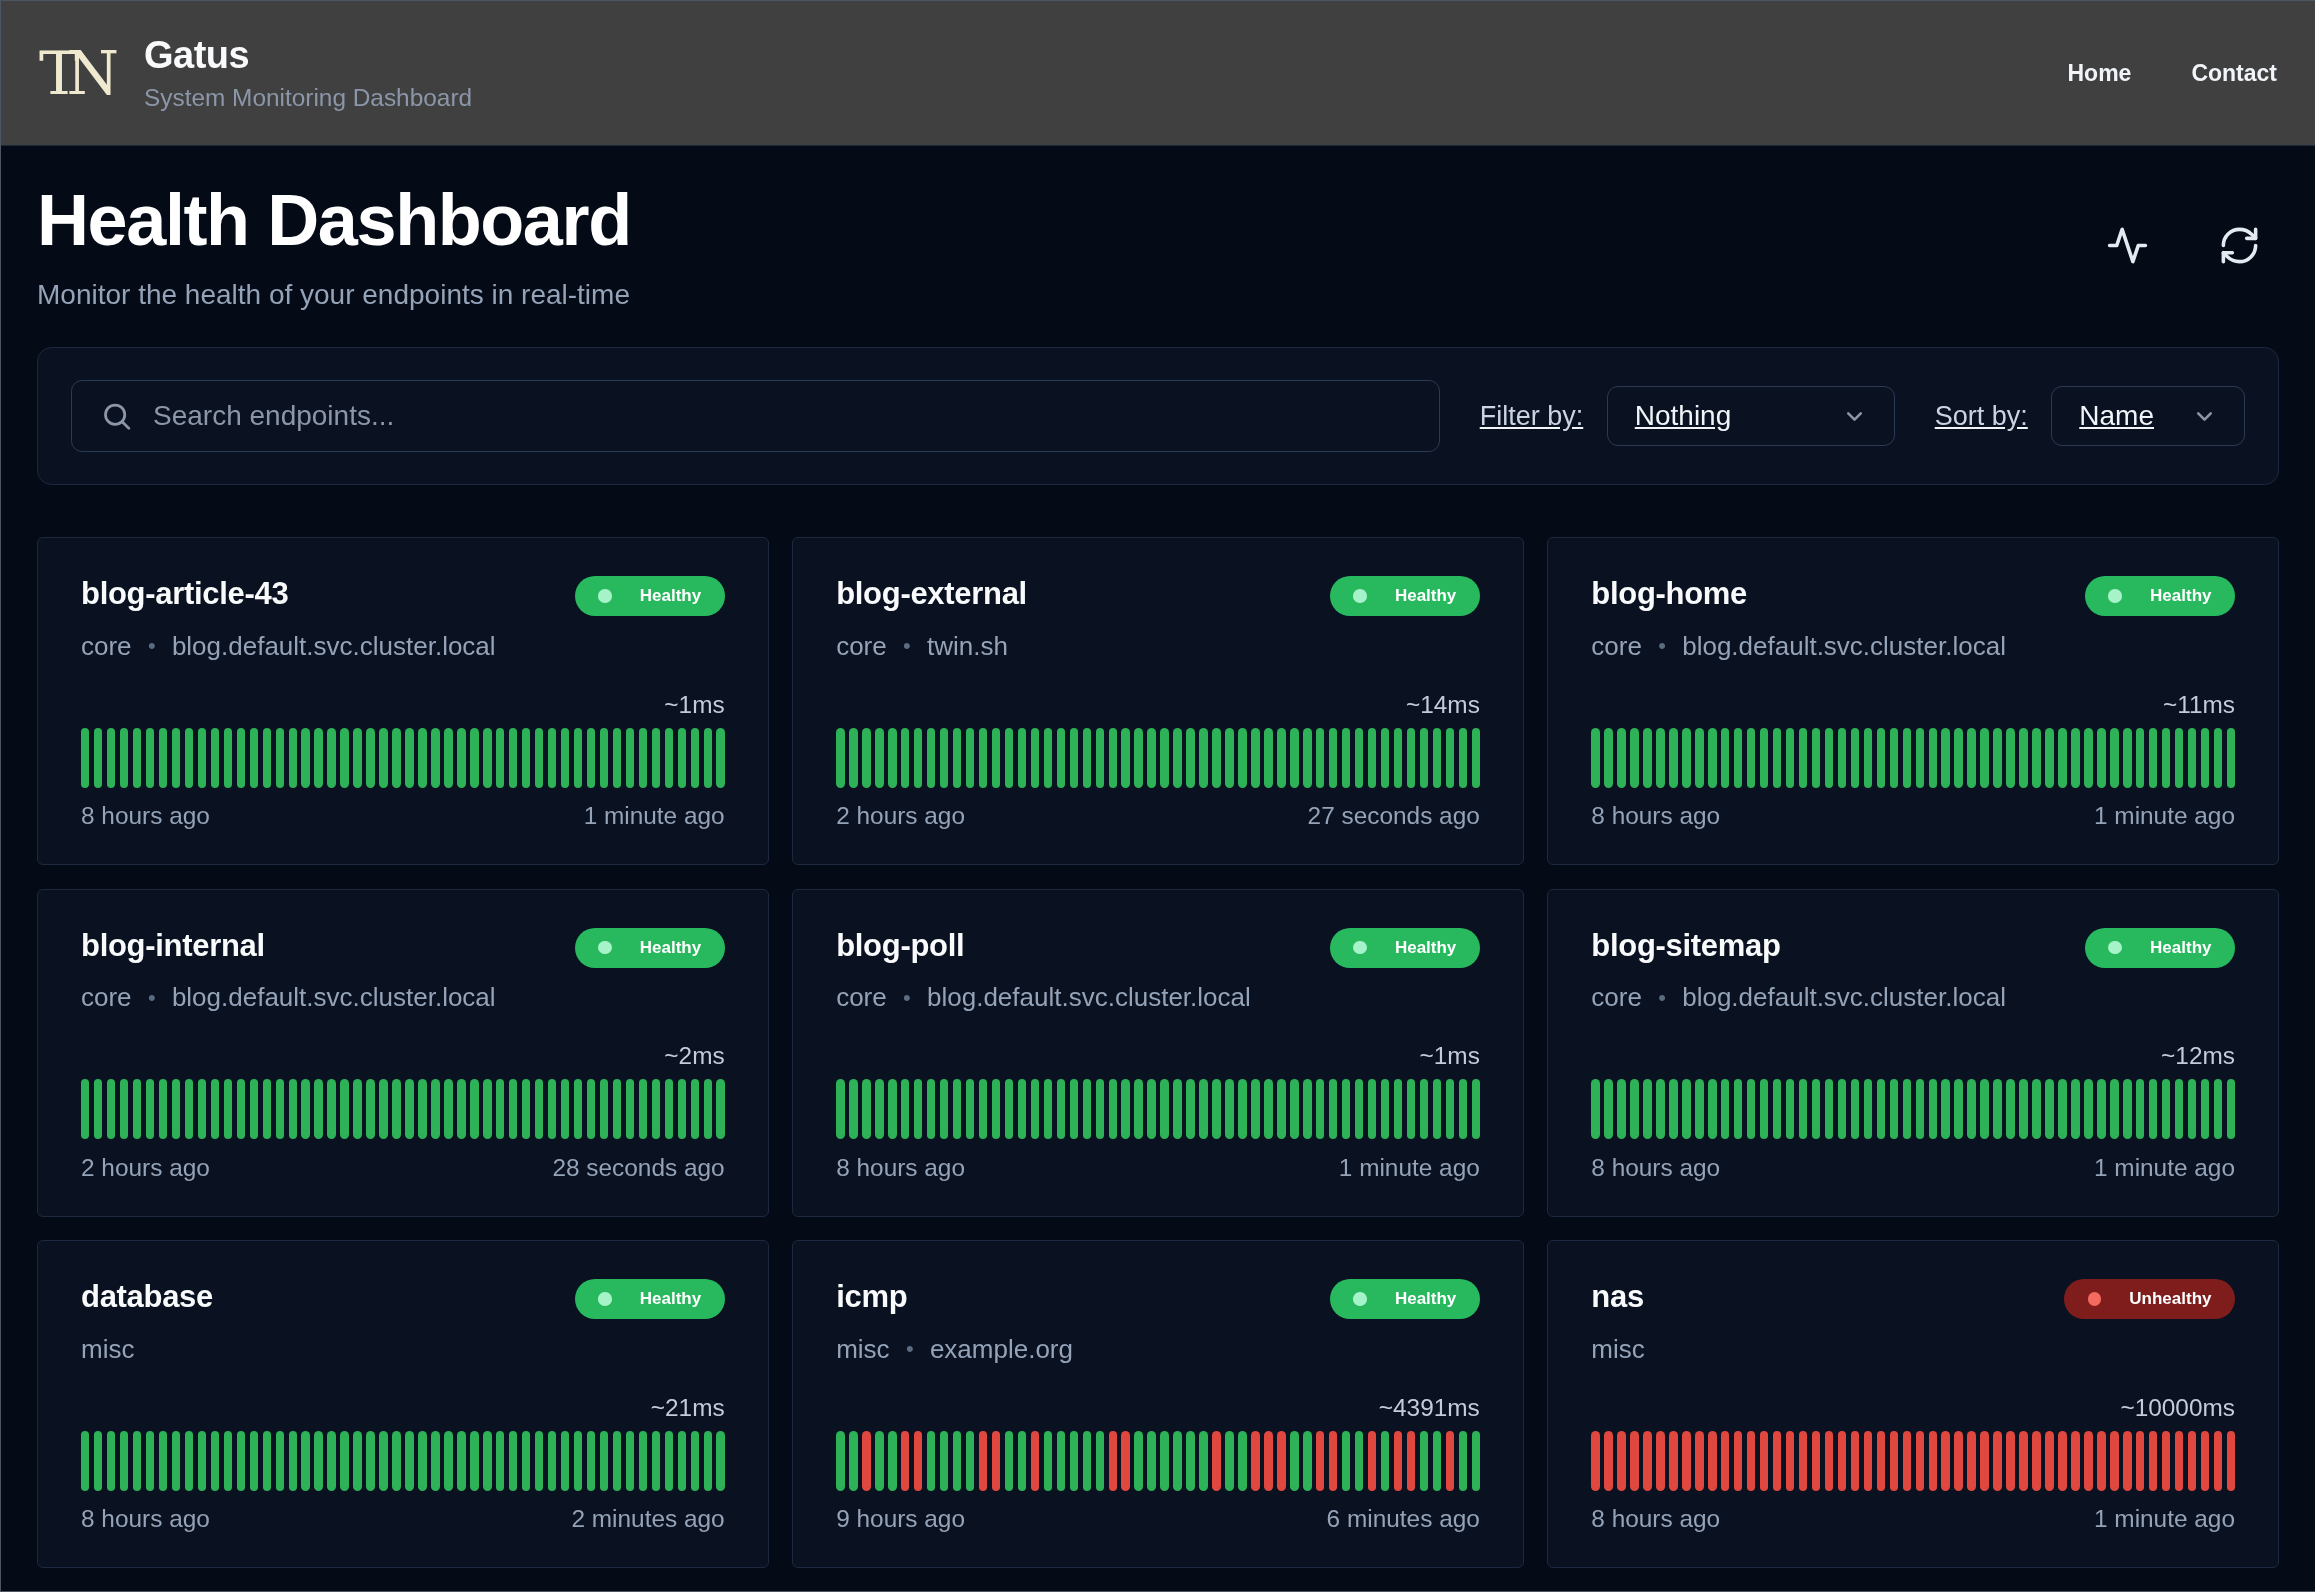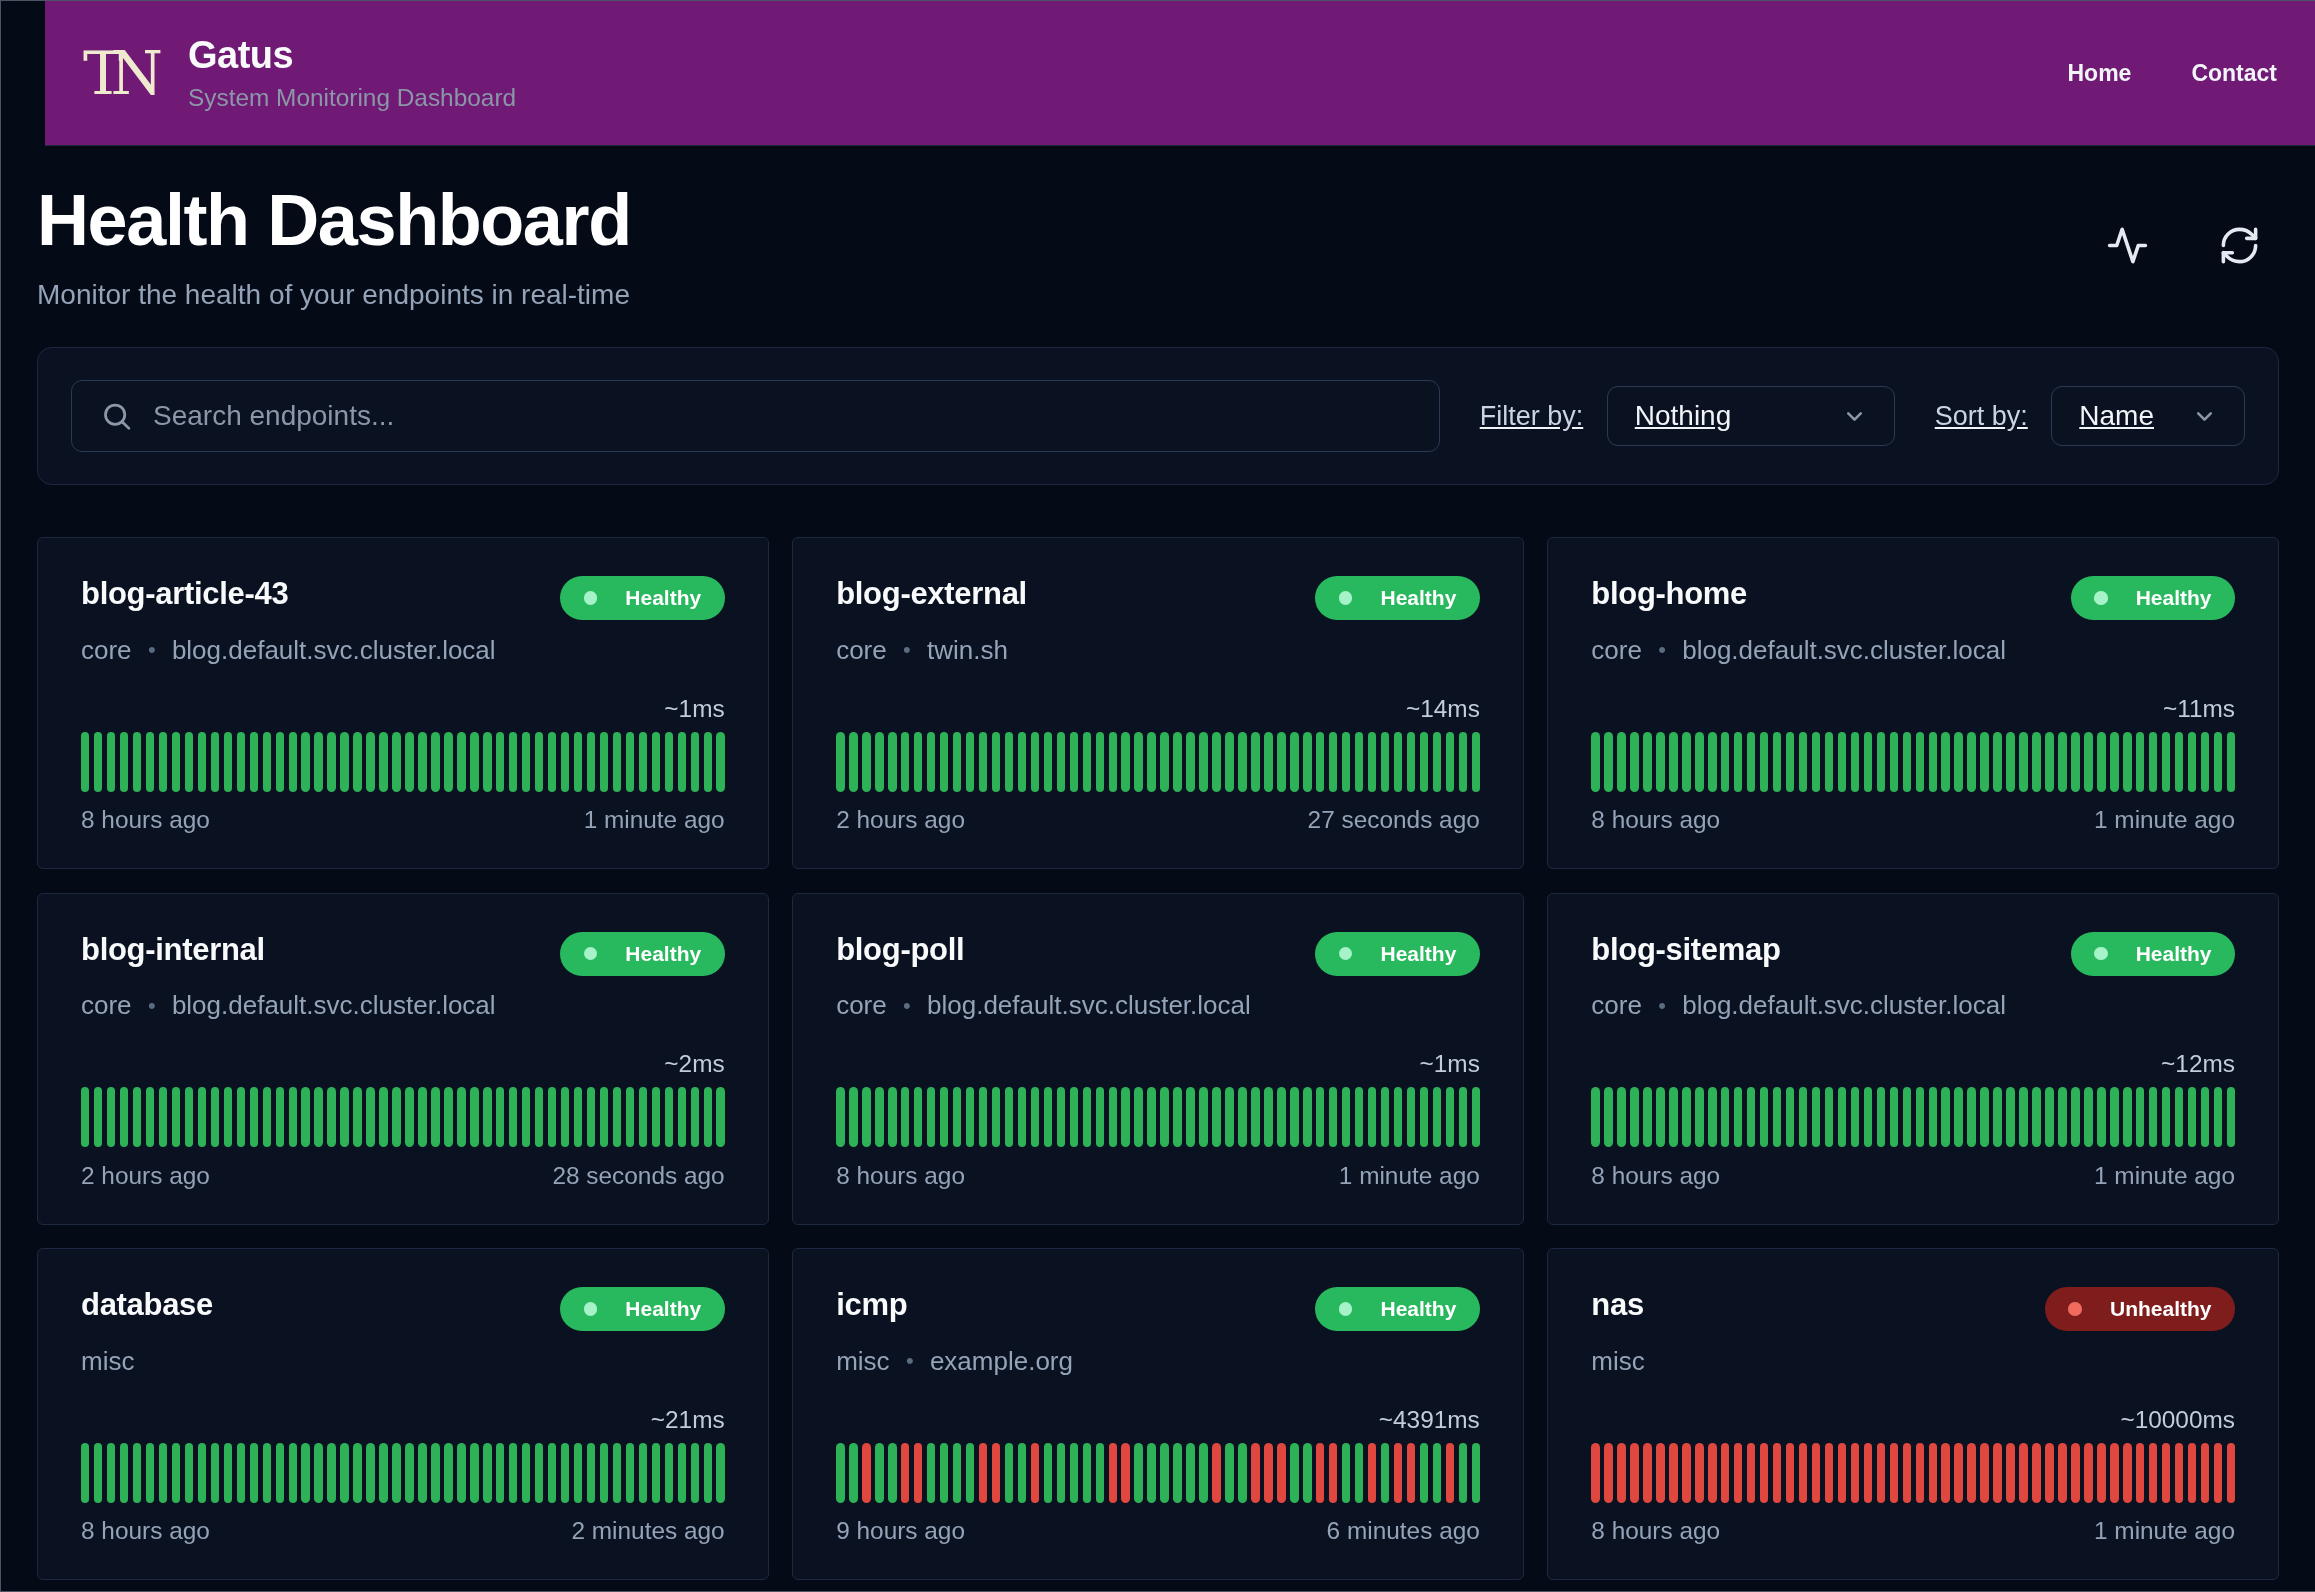--- a/index.html
+++ b/index.html
@@ -13,23 +13,22 @@
     border:1.8px solid #4b5563;
     overflow:hidden;
     position:relative;
   }
 
   
   header {
     height:145px;
     padding:8px 38px;
     display:flex; align-items:center; justify-content:space-between;
-    background:#701a75;
+    background:#404040;
     border-bottom:0.9px solid #1e293b;
-    margin-left:44px;
   }
   .brand { display:flex; align-items:center; gap:25px; }
   .logo {
     width:80px; height:80px;
     display:flex; align-items:center; justify-content:center;
     font-family:"DejaVu Serif", serif;
     font-size:60px; font-weight:normal;
     color:#efe9cf;
     letter-spacing:-12.7px;
     padding-right:12.7px;
@@ -99,21 +98,21 @@
     border-radius:6px;
     padding:38px 43px 34px;
     cursor:pointer;
   }
   .card-top { display:flex; justify-content:space-between; align-items:flex-start; }
   .ep-name { font-size:31px; font-weight:bold; color:#f8fafc; letter-spacing:-0.3px; }
   .badge {
     display:flex; align-items:center; gap:28px;
     border-radius:904px;
     padding:10px 23.5px;
-    font-size:21px; font-weight:bold; color:#ffffff;
+    font-size:17px; font-weight:bold; color:#ffffff;
   }
   .badge-dot { width:13.6px; height:13.6px; border-radius:50%; }
   .badge.healthy   { background:var(--c-healthy, #28b95f); }
   .badge.healthy   .badge-dot { background:#a7f3c9; }
   .badge.unhealthy { background:var(--c-unhealthy, #7f1d1d); }
   .badge.unhealthy .badge-dot { background:#f26b5e; }
 
   .ep-sub { margin-top:14.5px; font-size:26px; color:#94a3b8; display:flex; align-items:center; gap:16.3px; }
   .ep-sep { color:#5b6b80; font-size:22px; }
 

